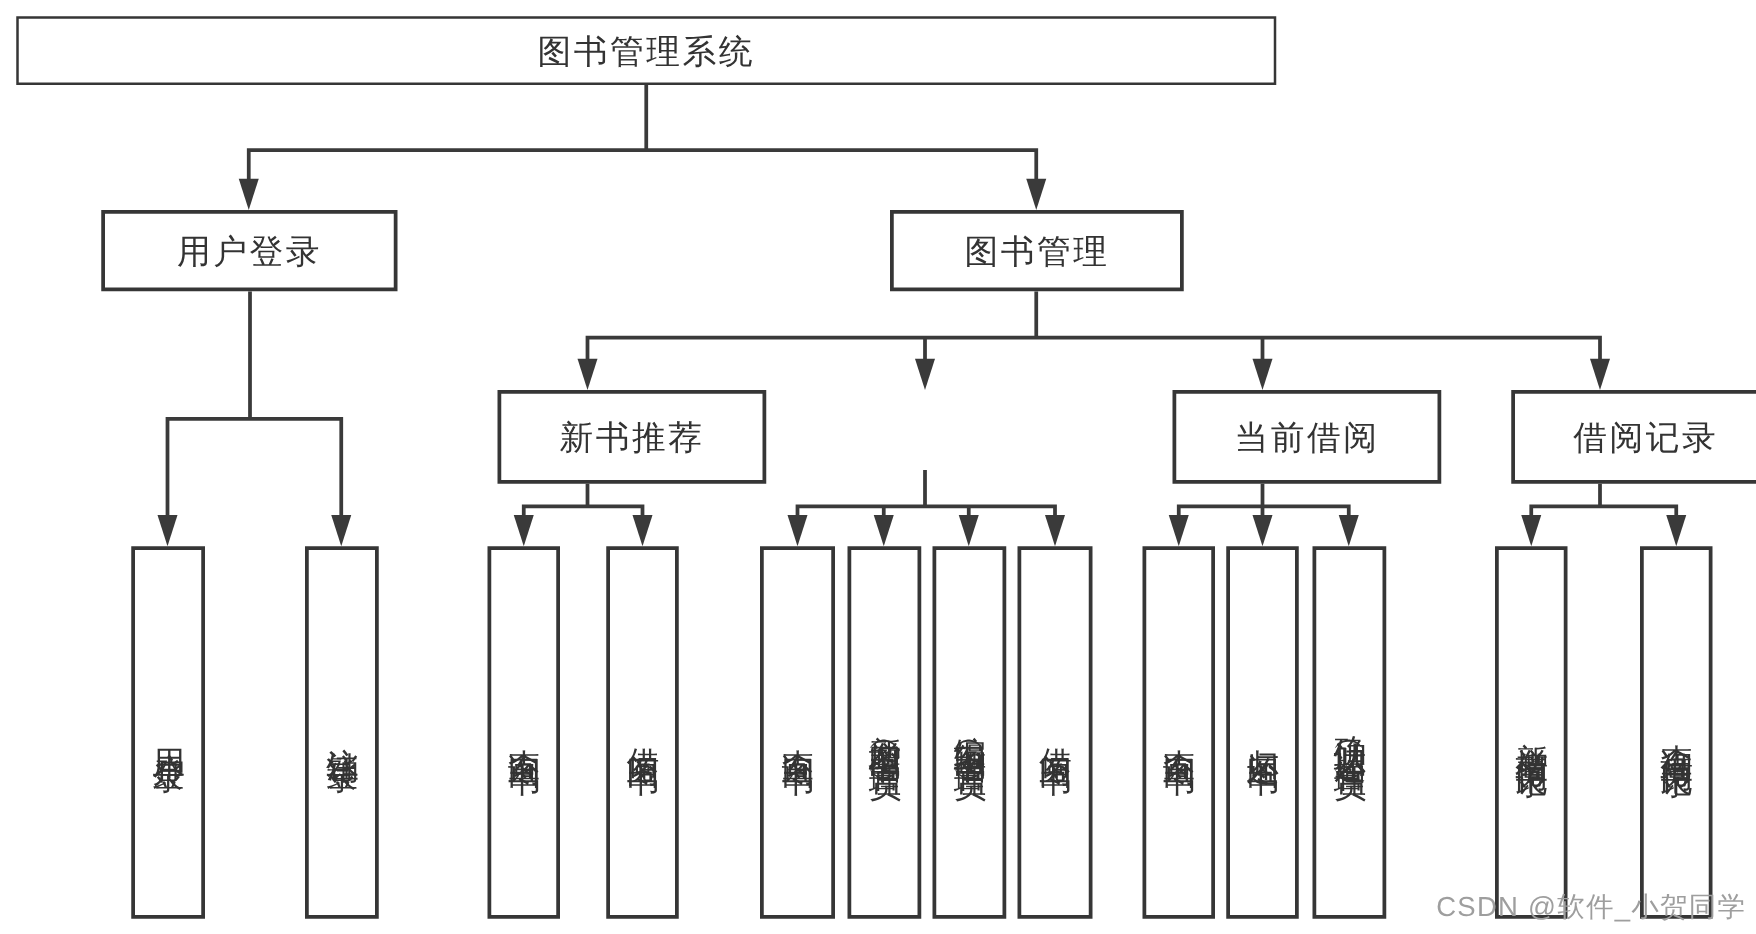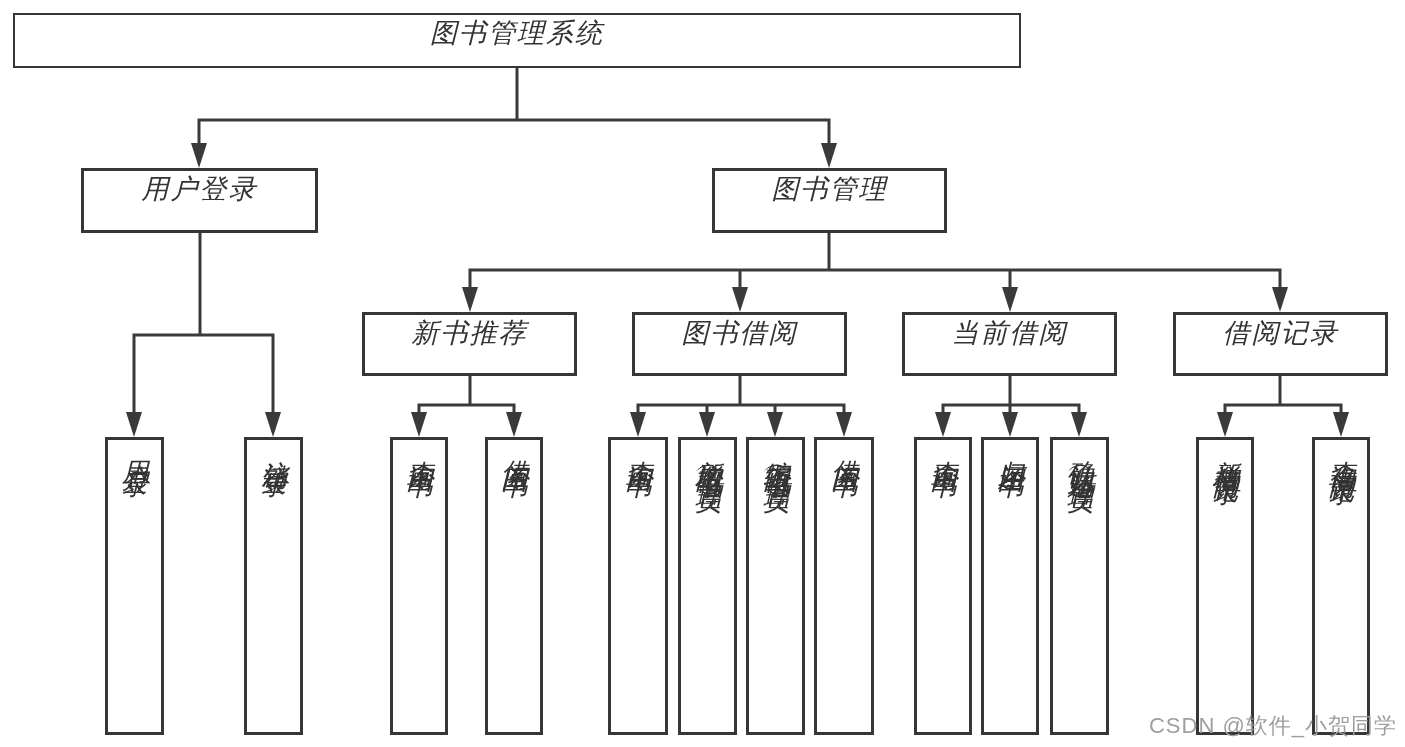--- a/index.html
+++ b/index.html
@@ -16,28 +16,27 @@
     position: absolute;
     left: 0; top: 0;
     width: 1405px; height: 747px;
   }
   .box {
     position: absolute;
     box-sizing: border-box;
     background: #ffffff;
     border: 3px solid #363636;
     display: flex;
-    align-items: flex-start;
+    align-items: center;
     justify-content: center;
     text-align: center;
-    font-style: italic;
   }
   .root  { border-width: 2px; font-size: 27px; letter-spacing: 2px; }
   .lv2   { top: 168px; height: 65px; font-size: 27px; letter-spacing: 2px; }
-  .lv3   { top: 312px; height: 64px; font-size: 27px; letter-spacing: 2px; }
+  .lv3   { top: 312px; height: 75px; font-size: 27px; letter-spacing: 2px; margin-left: 36px; }
   .leaf  { top: 437px; height: 298px; }
   .leaf span {
     display: block;
     writing-mode: vertical-rl;
     text-orientation: mixed;
     font-size: 26px;
     line-height: 1.15;
     letter-spacing: 4px;
   }
   .watermark {
@@ -99,23 +98,20 @@
   <div class="box lv2" style="left:81px;width:237px">
     <span>用户登录</span>
   </div>
   <div class="box lv2" style="left:712px;width:235px">
     <span>图书管理</span>
   </div>
 
   <div class="box lv3" style="left:362px;width:215px">
     <span>新书推荐</span>
   </div>
-  <div class="box lv3" style="left:632px;width:215px">
-    <span>图书借阅</span>
-  </div>
   <div class="box lv3" style="left:1173px;width:215px">
     <span>借阅记录</span>
   </div>
   <div class="box lv3" style="left:902px;width:215px">
     <span>当前借阅</span>
   </div>
 
   <div class="box leaf" style="left:105px;width:59px">
     <span>用户登录</span>
   </div>

